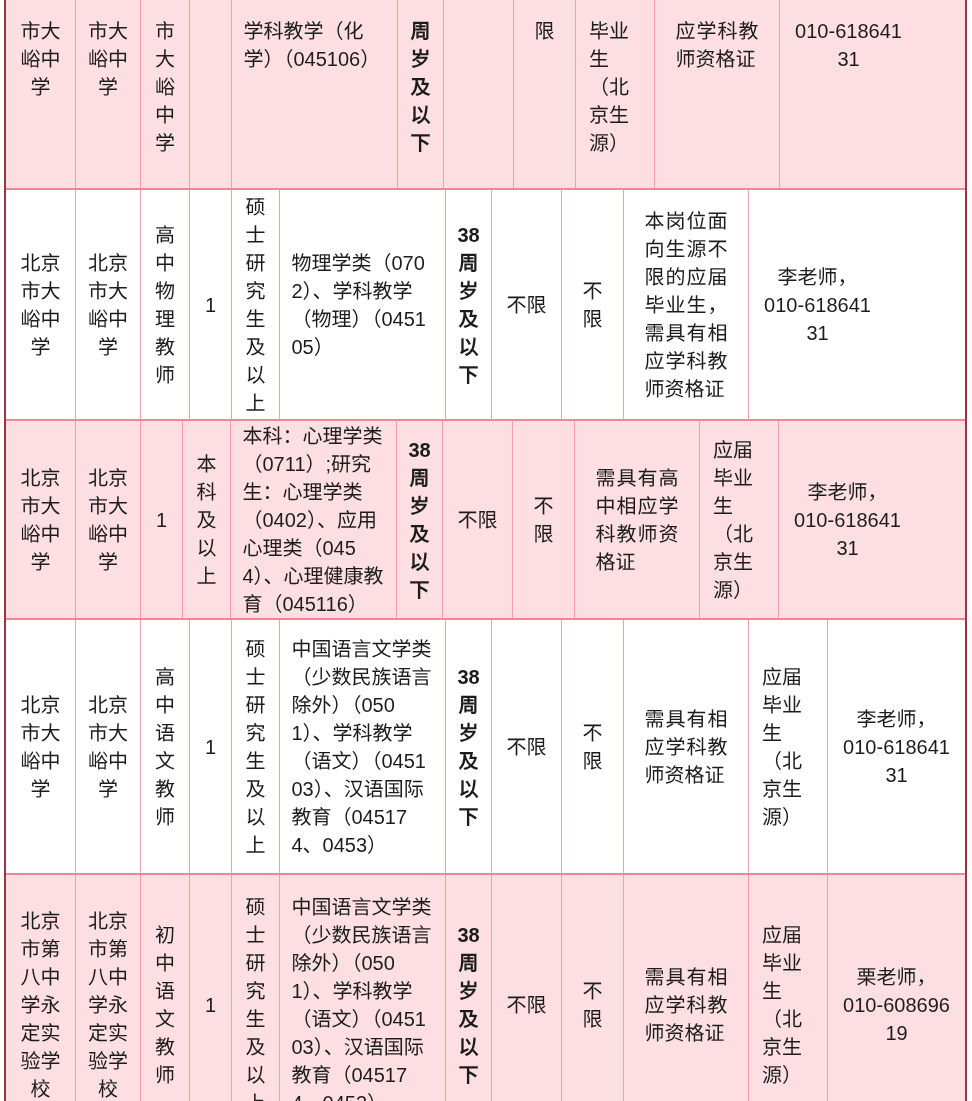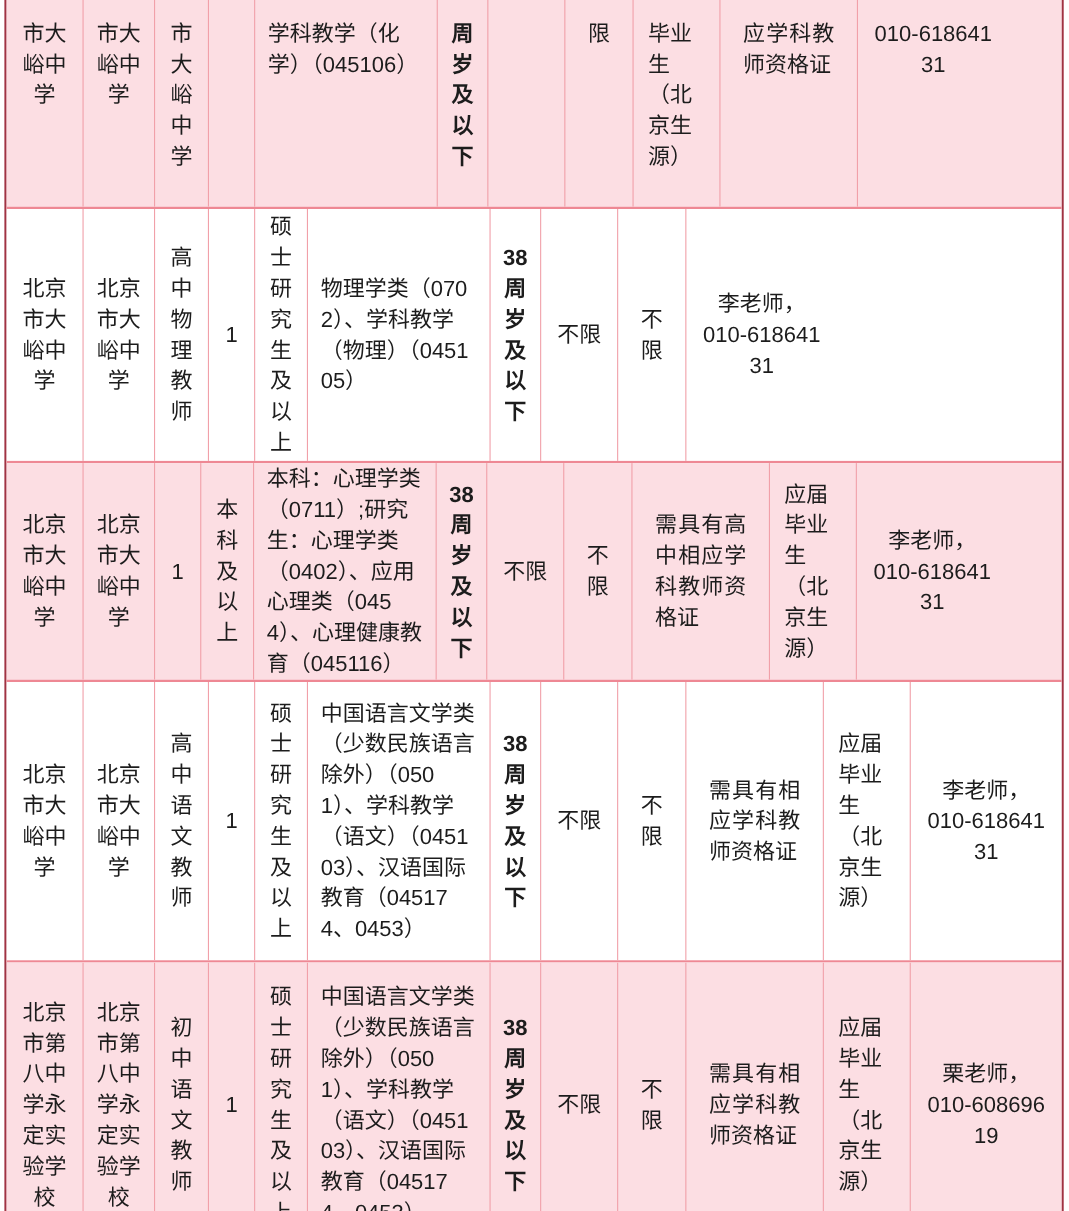--- a/index.html
+++ b/index.html
@@ -108,20 +108,23 @@
         </div>
         <div class="cell c-age">
           <div class="cw">38周岁及以下</div>
         </div>
         <div class="cell c-limit-a">
           <div class="cw">不限</div>
         </div>
         <div class="cell c-limit-b">
           <div class="cw">不限</div>
         </div>
+        <div class="cell c-other">
+          <div class="cw">本岗位面向生源不限的应届毕业生，需具有相应学科教师资格证</div>
+        </div>
         <div class="cell c-contact">
           <div class="cw">
             <span class="contact-name">李老师，</span>
             <span class="contact-phone">010-61864131</span>
           </div>
         </div>
       </div>
       <div class="row r3">
         <div class="cell c-org">
           <div class="cw">北京市大峪中学</div>

